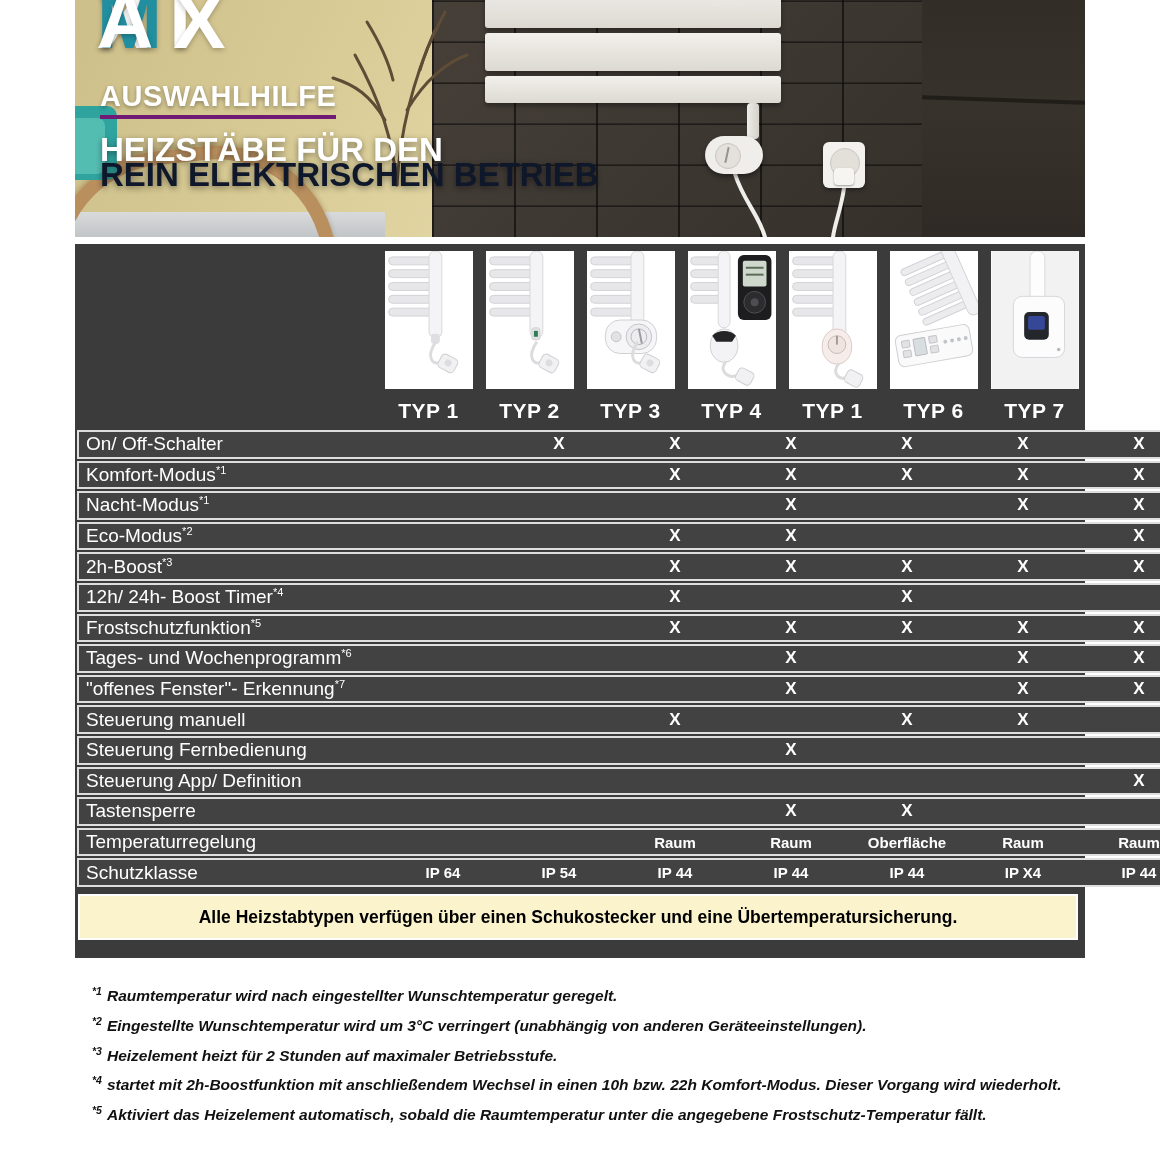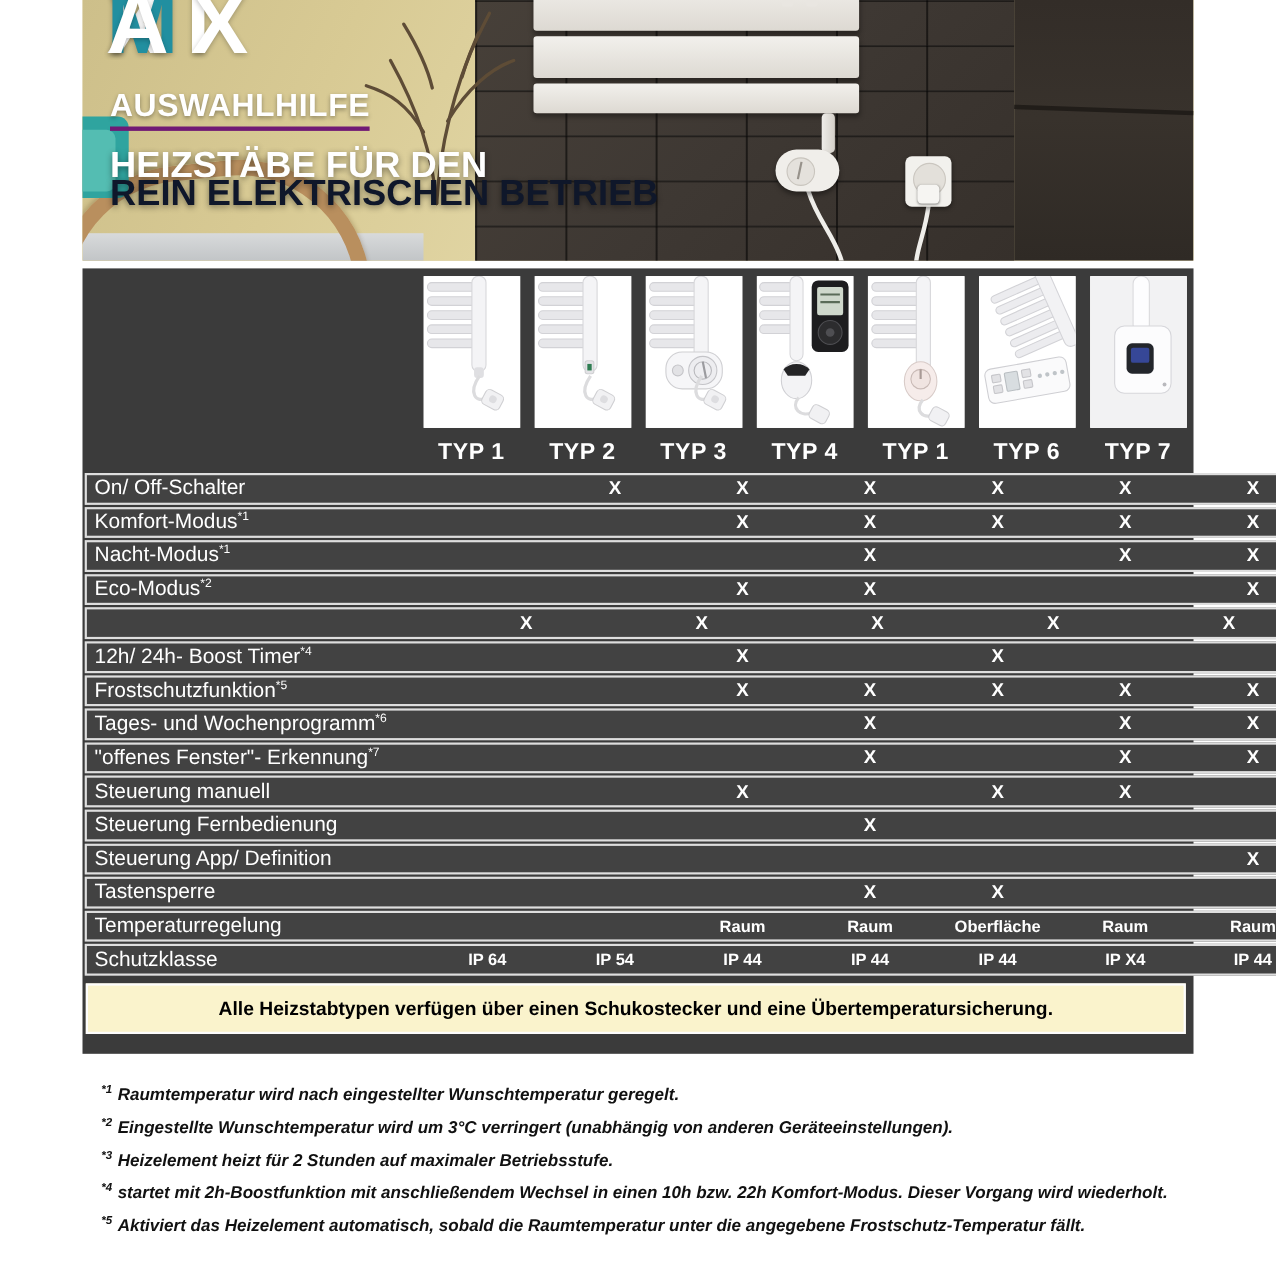--- a/index.html
+++ b/index.html
@@ -333,20 +333,21 @@
           <div class="flabel">Eco-Modus<sup>*2</sup></div>
           <div class="fval"></div>
           <div class="fval"></div>
           <div class="fval">X</div>
           <div class="fval">X</div>
           <div class="fval"></div>
           <div class="fval"></div>
           <div class="fval">X</div>
         </div>
         <div class="frow">
+          <div class="flabel">2h-Boost<sup>*3</sup></div>
           <div class="fval"></div>
           <div class="fval"></div>
           <div class="fval">X</div>
           <div class="fval">X</div>
           <div class="fval">X</div>
           <div class="fval">X</div>
           <div class="fval">X</div>
         </div>
         <div class="frow">
           <div class="flabel">12h/ 24h- Boost Timer<sup>*4</sup></div>

